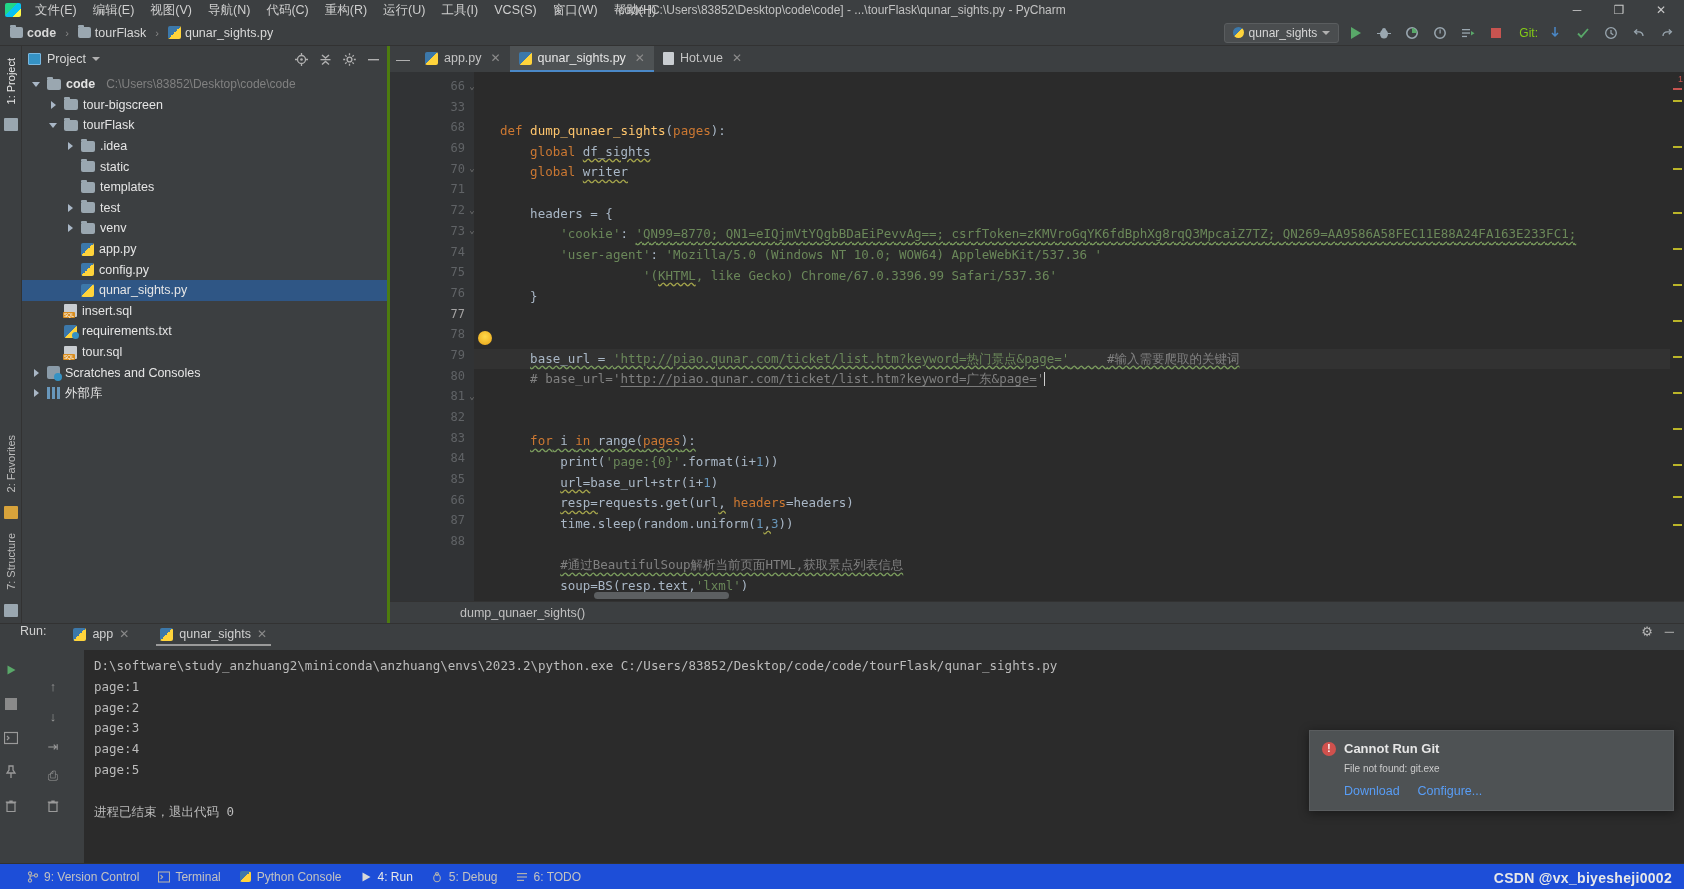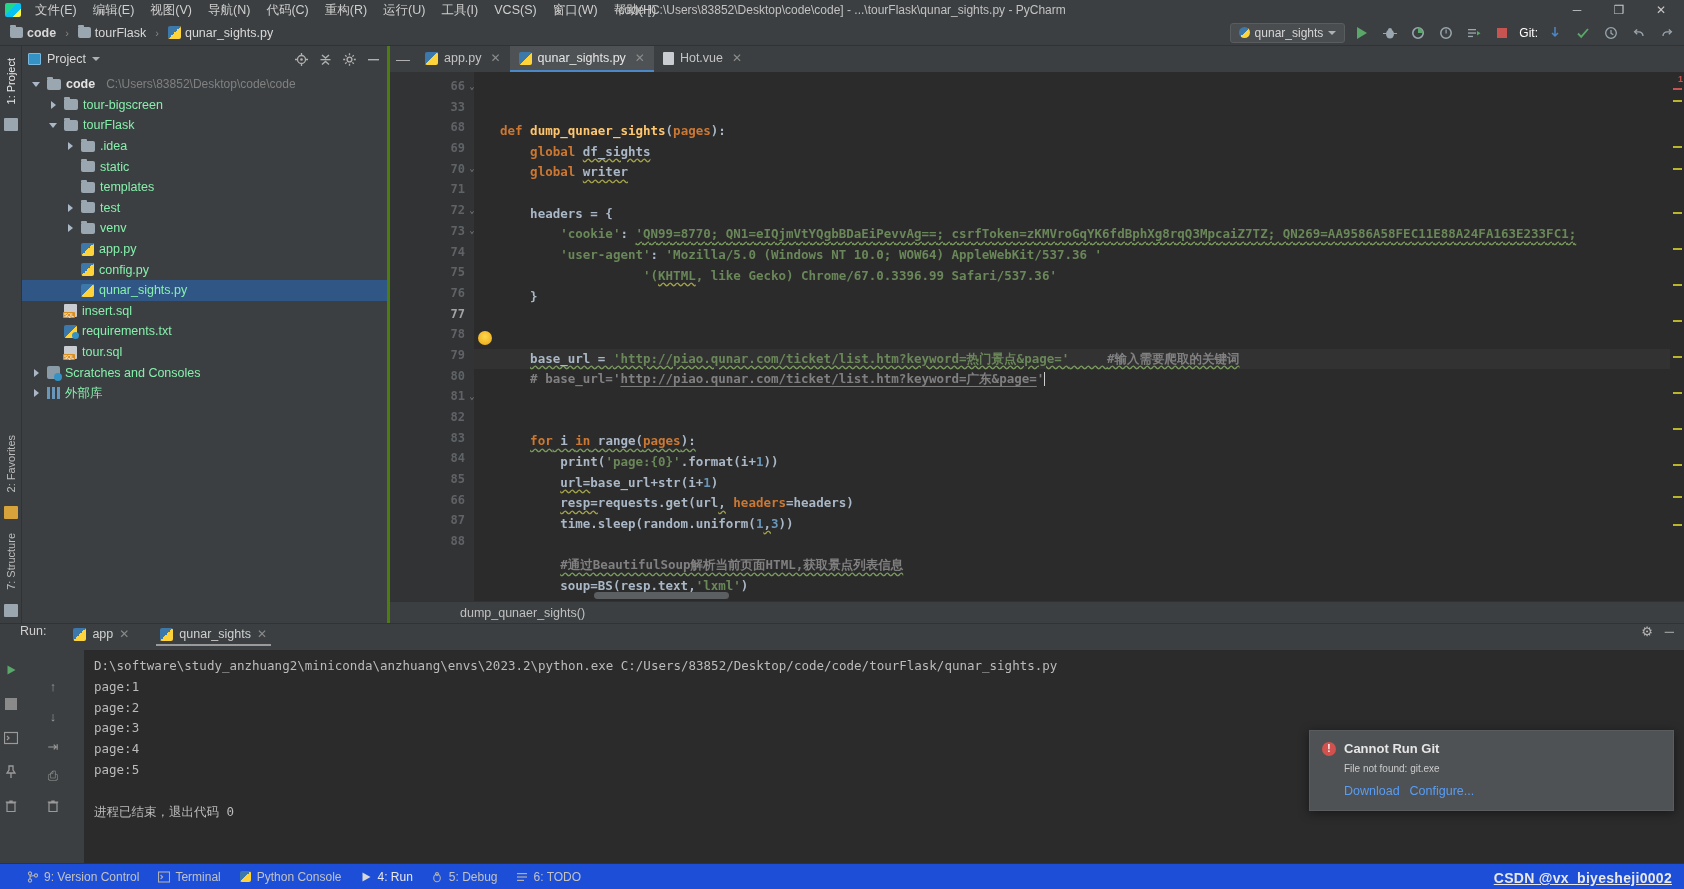--- a/index.html
+++ b/index.html
@@ -59,21 +59,21 @@
   .runcfg {
     display: flex; align-items: center; gap: 5px; background: #4a4d4f;
     border: 1px solid #5a5d5f; border-radius: 3px; padding: 2px 8px; font-size: 12px; color: #d6d6d6;
   }
   .runcfg .dot { width:11px;height:11px;border-radius:50%;
       background: linear-gradient(135deg,#3c78aa 0 50%, #ffd43b 50% 100%); flex:none; }
   .caret-dn { width:0;height:0;border-left:4px solid transparent;border-right:4px solid transparent;border-top:4px solid #b0b0b0; }
   .tbtn { width: 22px; height: 20px; display:flex; align-items:center; justify-content:center; font-size:13px; color:#b5b5b5; }
   .run-triangle { width:0;height:0;border-top:6px solid transparent;border-bottom:6px solid transparent;border-left:10px solid #59a869; }
   .stop-sq { width:10px;height:10px;background:#c75450; }
-  .git-label { font-size:12px; color:#ffffff; }
+  .git-label { font-size:12px; color:#84cc16; margin-left:6px; }
 
   
   .body { flex: 1; display: flex; min-height: 0; }
 
   
   .leftstrip {
     width: 22px; background: #3c3f41; border-right:1px solid #323232;
     display:flex; flex-direction:column; align-items:center; padding-top:4px; flex:none;
   }
   .vtab {
@@ -99,21 +99,21 @@
   .node.selected { background:#2f5685; }
   .arrow { width:10px;height:10px; flex:none; position:relative; }
   .arrow.closed:after {
     content:""; position:absolute; left:2px; top:1px;
     border-left:5px solid #a9b7c6; border-top:4px solid transparent; border-bottom:4px solid transparent;
   }
   .arrow.open:after {
     content:""; position:absolute; left:0px; top:3px;
     border-top:5px solid #a9b7c6; border-left:4px solid transparent; border-right:4px solid transparent;
   }
-  .node .lbl { color:#86efac; }
+  .node .lbl { color:#e5e5e5; }
   .node .lbl.bold { font-weight:bold; color:#e4e4e4; }
   .node .path { color:#808080; font-size:12px; margin-left:6px; }
   .ico-folder { width:14px;height:11px;background:#9aa7b0;border-radius:1px 2px 2px 2px;position:relative;flex:none; }
   .ico-folder:before { content:"";position:absolute;top:-2px;left:0;width:6px;height:2px;background:#9aa7b0;border-radius:1px 1px 0 0; }
   .ico-py { width:13px;height:13px;flex:none;border-radius:2px;background:linear-gradient(135deg,#3c78aa 0 50%,#ffd43b 50% 100%); }
   .ico-csv { width:11px;height:13px;flex:none;background:#c9cdd1;border-radius:1px;position:relative; }
   .ico-csv:after{content:"";position:absolute;right:0;top:0;border-top:4px solid #8b9096;border-left:4px solid transparent;}
   .ico-sql { width:13px;height:13px;flex:none;background:#c9cdd1;border-radius:1px; position:relative;}
   .ico-sql:after{content:"SQL";position:absolute;left:-1px;bottom:-1px;font-size:5px;background:#d98d1e;color:#fff;padding:0 1px;border-radius:1px;line-height:6px;}
   .ico-txt { width:13px;height:13px;flex:none;border-radius:2px;background:linear-gradient(135deg,#3c78aa 0 50%,#ffd43b 50% 100%);position:relative;}
@@ -125,21 +125,21 @@
   
   .editor-area { flex:1; display:flex; flex-direction:column; min-width:0; background:#2b2b2b; }
   .tabbar { height:26px; background:#3c3f41; display:flex; align-items:stretch; flex:none; }
   .tab-collapse { width:26px; display:flex;align-items:center;justify-content:center;color:#b0b0b0;font-size:14px; }
   .tab {
     display:flex; align-items:center; gap:6px; padding: 0 9px; font-size:12.5px; color:#c4c4c4;
     border-bottom: 2px solid transparent; cursor:default; max-width: 230px;
   }
   .tab.active { background:#4e5254; border-bottom-color:#4a88c7; color:#e6e6e6; }
   .tab .x { color:#8d8d8d; font-size:12px; margin-left:3px; }
-  .editor-main { flex:1; display:flex; min-height:0; position:relative; overflow:hidden;font-weight:bold; }
+  .editor-main { flex:1; display:flex; min-height:0; position:relative; overflow:hidden; }
   .gutter-marks { width:14px; background:#313335; flex:none; }
   .gutter {
     width: 70px; background:#313335; flex:none; text-align:right; padding-right:9px;
     font-family:"DejaVu Sans Mono", monospace; font-size:12px; color:#606366; padding-top:4px;
     position:relative;
   }
   .gline { height:20.7px; line-height:20.7px; position:relative; }
   .gline.current { color:#a4a3a3; }
   .fold {
     position:absolute; right:-12px; top:5px; width:10px; height:10px; color:#787878; font-size:9px;
@@ -200,33 +200,33 @@
 
   
   .notif {
     position:absolute; right:10px; bottom:78px; width:365px; background:#4e5254;
     border:1px solid #5a5d5f; padding:10px 12px 12px 12px; box-shadow:0 2px 10px rgba(0,0,0,.45);
   }
   .notif-title { display:flex; align-items:center; gap:8px; font-size:13px; font-weight:bold; color:#e6e6e6; }
   .notif-err { width:14px;height:14px;border-radius:50%;background:#d0514d;color:#fff;font-size:10px;
                display:flex;align-items:center;justify-content:center;font-weight:bold; flex:none;}
   .notif-msg { font-size:10px; color:#cccccc; margin:7px 0 0 22px; }
-  .notif-links { display:flex; gap:10px; margin:10px 0 0 22px; }
+  .notif-links { display:flex; gap:18px; margin:10px 0 0 22px; }
   .notif-links a { color:#589df6; font-size:12.5px; text-decoration:none; }
 
   
   .statusbar {
     height:26px; background:#1d4ed8; display:flex; align-items:center; gap:18px;
     padding-left:26px; font-size:12px; color:#c2c2c2; flex:none; border-top:1px solid #323232;
     position:relative;
   }
   .sb-item { display:flex; align-items:center; gap:5px; }
   .sb-item.active { color:#e8e8e8; }
   .sb-ico { width:13px;height:13px; display:flex; align-items:center; justify-content:center; font-size:11px; color:#b0b0b0; }
-  .watermark { position:absolute; right:12px; bottom:3px; font-size:14px; color:#e8e8e8; font-weight:bold; letter-spacing:.3px;text-decoration:underline; }
+  .watermark { position:absolute; right:12px; bottom:3px; font-size:14px; color:#e8e8e8; font-weight:bold; letter-spacing:.3px; }
 </style>
 </head>
 <body>
 
 <div class="app">
 
   <div class="titlebar">
     <div class="app-logo"></div>
     <div class="menu">
       <div class="menu-item">文件(E)</div>

